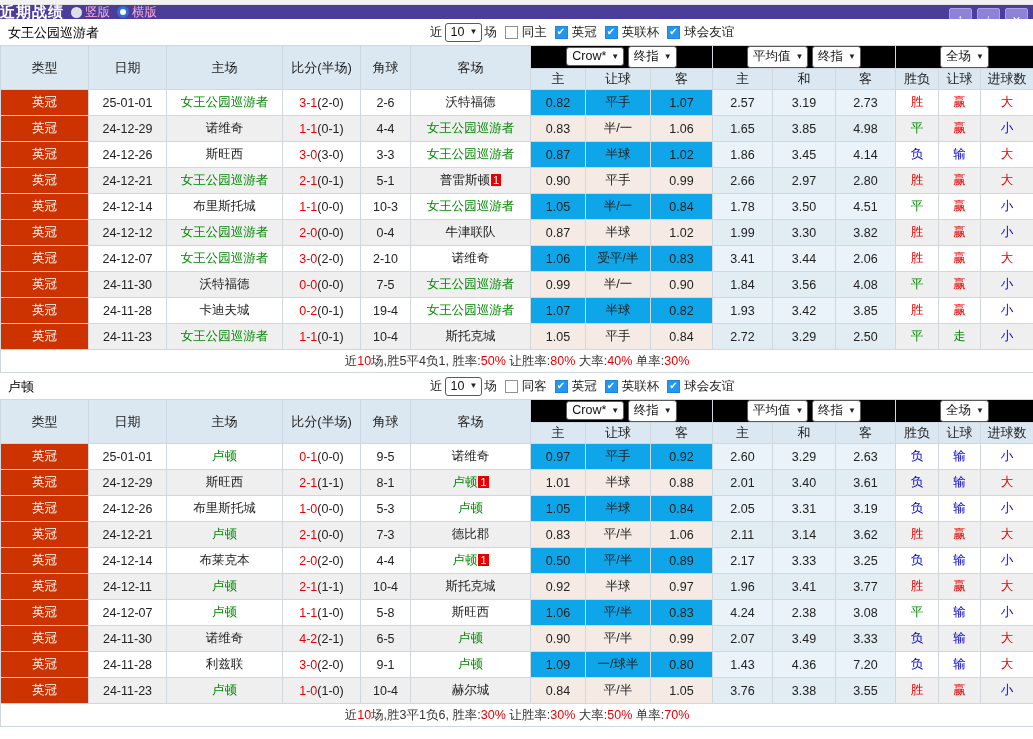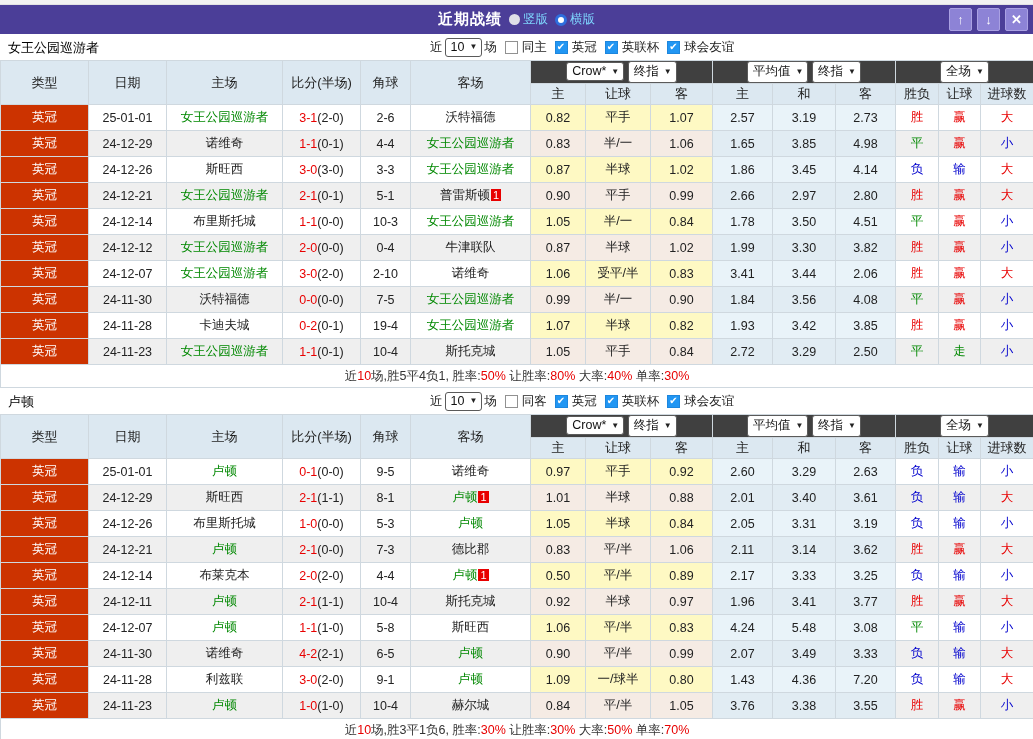--- a/index.html
+++ b/index.html
@@ -2,29 +2,29 @@
 <html><head>
 <meta charset="utf-8">
 <style>
   * { box-sizing: border-box; }
   html,body { margin:0; padding:0; background:#fff; }
   body { width:1033px; font-family:"Liberation Sans", sans-serif; color:#222; }
 
   .topstrip { height:5px; background:#f2f2f2; border-bottom:1px solid #e3e3e3; }
 
   
-  .titlebar { height:29px; background:#4b3e98; position:relative;
-              display:flex; align-items:center; justify-content:center; }
+  .titlebar { height:14px; background:#4b3e98; position:relative;
+              display:flex; align-items:center; justify-content:flex-start;font-family:Liberation Mono, monospace; }
   .title-group { display:flex; align-items:center; gap:7px; color:#fff; }
   .title-text { font-weight:bold; font-size:15px; letter-spacing:1px; }
   .radio-wrap { display:flex; align-items:center; gap:3px; cursor:pointer; }
   .radio { width:11px; height:11px; border-radius:50%; display:inline-block; }
   .radio.filled { background:#dfdfe8; }
   .radio.ring   { width:12px; height:12px; background:#fff; border:3px solid #2e6edd; }
-  .radio-label { font-size:12.5px; color:#7dd3fc; }
+  .radio-label { font-size:12.5px; color:#f9a8d4; }
   .win-buttons { position:absolute; right:5px; top:3px; display:flex; gap:5px; }
   .win-btn { width:23px; height:23px; background:#8d83d6; border:1px solid #aaa1e3;
              border-radius:2px; color:#fff; font-weight:bold; font-size:13px;
              display:flex; align-items:center; justify-content:center; cursor:pointer; }
 
   
   .filter-row { height:26px; position:relative; background:#fff; }
   .team-name { position:absolute; left:8px; top:5px; font-size:13px; color:#000; }
   .filter-controls { position:absolute; left:430px; top:2px; height:22px;
                      display:flex; align-items:center; gap:2px; font-size:12.5px; }
@@ -35,25 +35,25 @@
   .cb { width:13px; height:13px; border:1px solid #919191; background:#fff; display:inline-block;
         margin:0 2px 0 6px; position:relative; cursor:pointer; flex:none; }
   .cb.checked { background:#2196f3; border-color:#1d86dd; }
   .cb.checked::after { content:"✔"; color:#fff; font-size:10px; position:absolute; left:1px; top:-1px; }
 
   
   table { border-collapse:collapse; table-layout:fixed; width:1033px; }
   td, th { border:1px solid #cfd8df; padding:0 2px; text-align:center; font-weight:normal;
            overflow:hidden; white-space:nowrap; }
   thead th { background:#dce8f1; font-size:13px; color:#222; height:21px; }
-  thead th.ddcell { background:#404040; }
+  thead th.ddcell { background:#000000; }
   tbody td { height:26px; font-size:12.5px; background:#fff; }
   tbody tr:nth-child(even) td { background:#efefef; }
   td.type { background:#cc3300 !important; color:#fff; font-size:12.5px; }
-  td.crow { background:#fef9c3; }
+  td.crow { background:#0ea5e9; }
   tbody tr:nth-child(even) td.crow { background:#f5ebe4; }
   td.avg { background:#e9f3f9; }
   tbody tr:nth-child(even) td.avg { background:#e1ecf3; }
   .teamlink { color:#008800; cursor:pointer; }
   .score { color:#e80000;margin-top:12px; }
   .half { color:#222; }
   .badge1 { background:#e80000; color:#fff; font-size:11px; padding:0 2px; margin-left:1px; }
   .badge1:empty { display:none; }
   .res-w { color:#e80000; }
   .res-l { color:#0000cd; }
@@ -547,21 +547,21 @@
     <td class="type">英冠</td>
     <td>24-12-07</td>
     <td class="teamlink">卢顿</td>
     <td><span class="score">1-1</span><span class="half">(1-0)</span></td>
     <td>5-8</td>
     <td><span>斯旺西</span></td>
     <td class="crow">1.06</td>
     <td class="crow">平/半</td>
     <td class="crow">0.83</td>
     <td class="avg">4.24</td>
-    <td class="avg">5.48</td>
+    <td class="avg">2.38</td>
     <td class="avg">3.08</td>
     <td class="res-d">平</td>
     <td class="res-l">输</td>
     <td class="res-l">小</td>
   </tr>
       <tr>
     <td class="type">英冠</td>
     <td>24-11-30</td>
     <td>诺维奇</td>
     <td><span class="score">4-2</span><span class="half">(2-1)</span></td>

